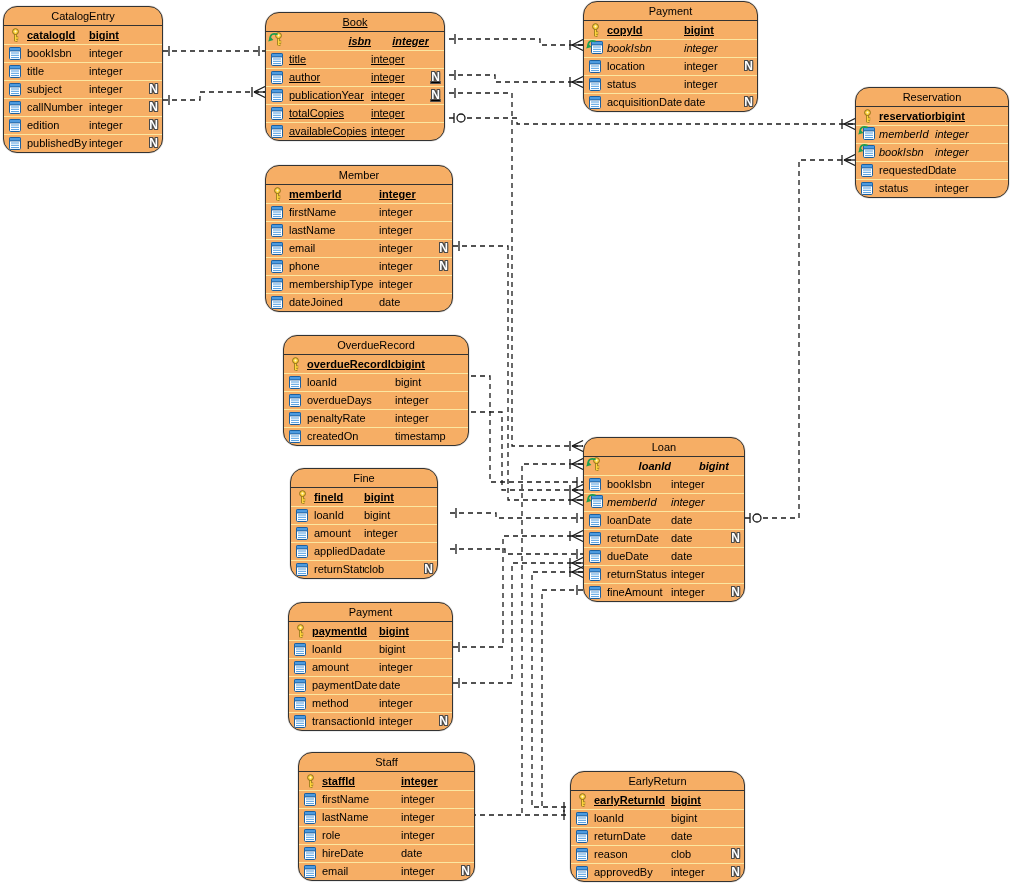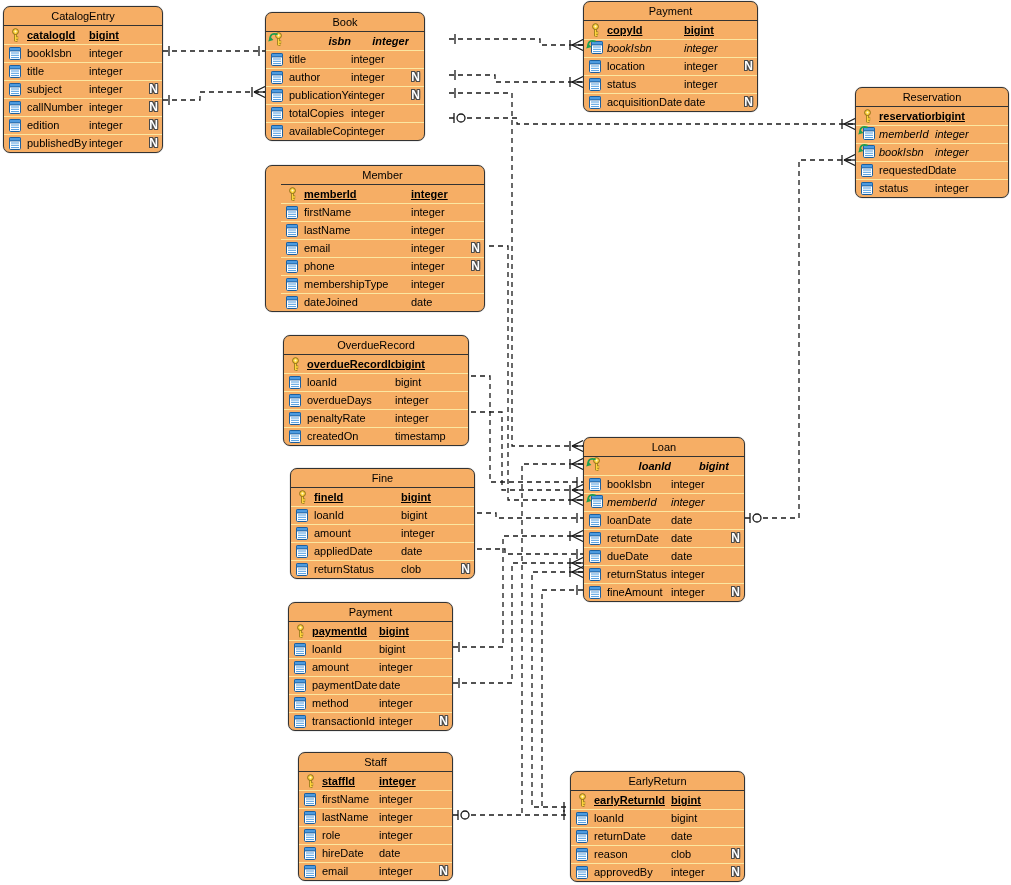--- a/index.html
+++ b/index.html
@@ -3,21 +3,21 @@
 <meta charset="utf-8">
 <style>
   html,body{margin:0;padding:0;background:#fff;}
   #canvas{position:relative;width:1011px;height:885px;background:#ffffff;
           font-family:"Liberation Sans",sans-serif;overflow:hidden;}
   #wires{position:absolute;left:0;top:0;z-index:0;}
   #wires polyline{fill:none;stroke:#1a1a1a;stroke-width:1.3;stroke-dasharray:5 4;}
   #wires .mk line, #wires .mk circle{stroke:#1a1a1a;stroke-width:1.3;}
   #wires .mk circle{fill:#ffffff;}
   .entity{position:absolute;z-index:1;background:#F6AE65;border:1.4px solid #333333;
-          border-radius:7px;overflow:hidden;box-sizing:border-box;
+          border-radius:14px;overflow:hidden;box-sizing:border-box;
           box-shadow:0 0 0 0.5px rgba(0,0,0,0.15);}
   .entity-title{height:18px;line-height:18px;text-align:center;font-size:11px;color:#000;
           border-bottom:1.3px solid #333333;white-space:nowrap;}
   .frow{display:grid;grid-template-columns:20px 1fr 58px 13px;align-items:center;height:18px;
           font-size:11px;color:#000;box-shadow:inset 0 1px 0 #FBE7A1;
           padding:0 2px 0 3px;box-sizing:border-box;}
   .frow.first{box-shadow:none;}
   .ficon{position:relative;width:16px;height:15px;display:flex;align-items:center;justify-content:center;}
   .fname,.ftype{white-space:nowrap;overflow:hidden;line-height:18px;}
   .pk .fname,.pk .ftype{font-weight:bold;text-decoration:underline;}
@@ -289,21 +289,21 @@
             <line x1="2" y1="6" x2="10" y2="6" stroke="#4d9be0"></line>
             <line x1="2" y1="8.3" x2="10" y2="8.3" stroke="#4d9be0"></line>
             <line x1="2" y1="10.6" x2="10" y2="10.6" stroke="#4d9be0"></line>
           </svg>
         </span>
         <span class="fname">publishedBy</span>
         <span class="ftype">integer</span>
         <span class="nbadge">N</span>
       </div>
     </div>
-    <div class="entity" style="left: 265px; top: 12px; width: 160px;">
+    <div class="entity" style="left: 265px; top: 12px; width: 180px; text-decoration: underline;">
       <div class="entity-title">Book</div>
       <div class="frow first pkfk">
         <span class="ficon">
           <span style="position:relative;display:inline-block;width:15px;height:15px">
             <span style="position:absolute;right:0;bottom:0"><svg width="13" height="15" viewBox="0 0 13 15">
                 <path d="M6.5 6 V13.3 M6.5 9.9 H9.2 M6.5 12.4 H8.4" stroke="#8a6d1a" stroke-width="3" fill="none"></path>
                 <path d="M6.5 6 V13.3 M6.5 9.9 H9.2 M6.5 12.4 H8.4" stroke="#ffd43d" stroke-width="1.5" fill="none"></path>
                 <circle cx="6.5" cy="3.6" r="2.9" fill="#ffd43d" stroke="#8a6d1a"></circle>
                 <circle cx="6.5" cy="3.6" r="1" fill="#fff6cf"></circle>
               </svg></span>
@@ -543,21 +543,21 @@
             <line x1="2" y1="6" x2="10" y2="6" stroke="#4d9be0"></line>
             <line x1="2" y1="8.3" x2="10" y2="8.3" stroke="#4d9be0"></line>
             <line x1="2" y1="10.6" x2="10" y2="10.6" stroke="#4d9be0"></line>
           </svg>
         </span>
         <span class="fname">status</span>
         <span class="ftype">integer</span>
         <span class="nbadge"></span>
       </div>
     </div>
-    <div class="entity" style="left: 265px; top: 165px; width: 220px; padding-left: 15px;">
+    <div class="entity" style="left: 265px; top: 165px; width: 188px;">
       <div class="entity-title">Member</div>
       <div class="frow first pk">
         <span class="ficon">
           <svg width="13" height="15" viewBox="0 0 13 15">
             <path d="M6.5 6 V13.3 M6.5 9.9 H9.2 M6.5 12.4 H8.4" stroke="#8a6d1a" stroke-width="3" fill="none"></path>
             <path d="M6.5 6 V13.3 M6.5 9.9 H9.2 M6.5 12.4 H8.4" stroke="#ffd43d" stroke-width="1.5" fill="none"></path>
             <circle cx="6.5" cy="3.6" r="2.9" fill="#ffd43d" stroke="#8a6d1a"></circle>
             <circle cx="6.5" cy="3.6" r="1" fill="#fff6cf"></circle>
           </svg>
         </span>
@@ -715,21 +715,21 @@
             <line x1="2" y1="6" x2="10" y2="6" stroke="#4d9be0"></line>
             <line x1="2" y1="8.3" x2="10" y2="8.3" stroke="#4d9be0"></line>
             <line x1="2" y1="10.6" x2="10" y2="10.6" stroke="#4d9be0"></line>
           </svg>
         </span>
         <span class="fname">createdOn</span>
         <span class="ftype">timestamp</span>
         <span class="nbadge"></span>
       </div>
     </div>
-    <div class="entity" style="left: 290px; top: 468px; width: 185px;">
+    <div class="entity" style="left: 290px; top: 468px; width: 148px;">
       <div class="entity-title">Fine</div>
       <div class="frow first pk">
         <span class="ficon">
           <svg width="13" height="15" viewBox="0 0 13 15">
             <path d="M6.5 6 V13.3 M6.5 9.9 H9.2 M6.5 12.4 H8.4" stroke="#8a6d1a" stroke-width="3" fill="none"></path>
             <path d="M6.5 6 V13.3 M6.5 9.9 H9.2 M6.5 12.4 H8.4" stroke="#ffd43d" stroke-width="1.5" fill="none"></path>
             <circle cx="6.5" cy="3.6" r="2.9" fill="#ffd43d" stroke="#8a6d1a"></circle>
             <circle cx="6.5" cy="3.6" r="1" fill="#fff6cf"></circle>
           </svg>
         </span>
@@ -873,21 +873,21 @@
             <line x1="2" y1="6" x2="10" y2="6" stroke="#4d9be0"></line>
             <line x1="2" y1="8.3" x2="10" y2="8.3" stroke="#4d9be0"></line>
             <line x1="2" y1="10.6" x2="10" y2="10.6" stroke="#4d9be0"></line>
           </svg>
         </span>
         <span class="fname">transactionId</span>
         <span class="ftype">integer</span>
         <span class="nbadge">N</span>
       </div>
     </div>
-    <div class="entity" style="left: 298px; top: 752px; width: 155px;">
+    <div class="entity" style="left: 298px; top: 752px; width: 177px;">
       <div class="entity-title">Staff</div>
       <div class="frow first pk">
         <span class="ficon">
           <svg width="13" height="15" viewBox="0 0 13 15">
             <path d="M6.5 6 V13.3 M6.5 9.9 H9.2 M6.5 12.4 H8.4" stroke="#8a6d1a" stroke-width="3" fill="none"></path>
             <path d="M6.5 6 V13.3 M6.5 9.9 H9.2 M6.5 12.4 H8.4" stroke="#ffd43d" stroke-width="1.5" fill="none"></path>
             <circle cx="6.5" cy="3.6" r="2.9" fill="#ffd43d" stroke="#8a6d1a"></circle>
             <circle cx="6.5" cy="3.6" r="1" fill="#fff6cf"></circle>
           </svg>
         </span>

